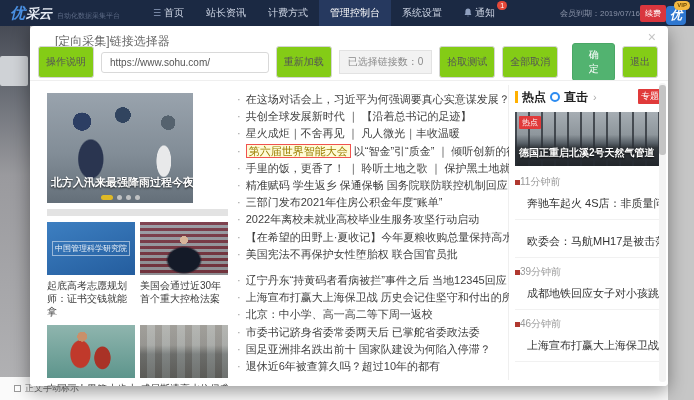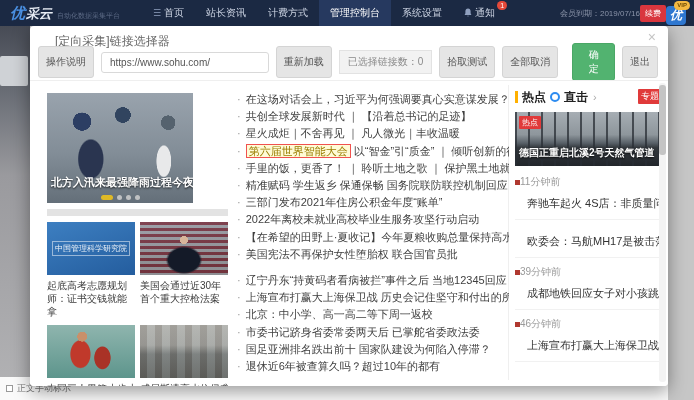--- a/index.html
+++ b/index.html
@@ -23,31 +23,31 @@
   .member-text { color:#8a93a8; font-size:8px; }
   .renew-btn { background:#d9363e; color:#fff; font-size:8px; padding:3px 5px; border-radius:2px; border:none; cursor:pointer; }
   .vip-avatar { position:relative; width:24px; height:24px; }
   .vip-avatar .sq { position:absolute; left:0; bottom:0; width:20px; height:19px; background:#2e77d0; border-radius:4px; color:#fff; font-weight:bold; font-style:italic; font-size:12px; text-align:center; line-height:19px; }
   .vip-pill { position:absolute; top:0; right:0; background:#f4b942; color:#6d4a00; font-size:6px; font-weight:bold; padding:1px 3px; border-radius:6px; line-height:7px; }
 
   
   .left-strip { position:absolute; left:0; top:26px; width:30px; height:374px; background:linear-gradient(180deg,#474b55 0%,#6a6e76 18%,#9a9a9e 40%,#b3b3b5 100%); }
   .left-strip .panel-ico { position:absolute; left:0; top:30px; width:28px; height:30px; background:#cfd2d6; border-radius:2px; }
   .right-strip { position:absolute; right:0; top:26px; width:26px; height:374px; background:#c6c6c6; }
-  .bottom-strip { position:absolute; left:0; bottom:0; width:668px; height:23px; background:#fafafa; display:flex; align-items:center; gap:4px; padding-left:6px;text-align:center; }
+  .bottom-strip { position:absolute; left:0; bottom:0; width:668px; height:23px; background:#fafafa; display:flex; align-items:center; gap:4px; padding-left:14px;text-align:center; }
   .chk { width:7px; height:7px; border:1px solid #9a9a9a; background:#fff; display:inline-block; }
   .chk-label { font-size:9px; color:#777; white-space:nowrap; }
 
   
   .modal { position:absolute; left:30px; top:26px; width:638px; height:360px; background:#fff; border-radius:4px; box-shadow:0 5px 18px rgba(0,0,0,.4); z-index:4; overflow:hidden; }
   .modal-title { position:absolute; left:25px; top:7px; font-size:12px; color:#666; }
   .modal-close { position:absolute; right:12px; top:4px; font-size:14px; color:#c4c4c4; cursor:pointer; line-height:14px; }
 
   .toolbar { position:absolute; left:8px; top:24px; right:10px; height:24px; display:flex; align-items:center; gap:7px; }
-  .tb-btn { font-size:10px; color:#555; background:#e5e5e5; border:1px solid #d4d4d4; border-radius:3px; padding:8px 7px; white-space:nowrap; cursor:pointer; font-family:inherit; }
+  .tb-btn { font-size:10px; color:#555; background:#84cc16; border:1px solid #d4d4d4; border-radius:3px; padding:8px 7px; white-space:nowrap; cursor:pointer; font-family:inherit; }
   .url-input { width:178px; height:21px; border:1px solid #d9d9d9; border-radius:3px; padding:0 8px; font-size:10px; color:#555; font-family:inherit; background:#fff; }
   .count-box { font-size:10px; color:#8a8a8a; background:#f2f2f2; border:1px solid #e2e2e2; border-radius:0; padding:4px 8px; white-space:nowrap; }
   .spacer { flex:1; }
   .confirm-btn { background:#52b370; border:1px solid #4aa766; color:#fff; font-size:10px; border-radius:3px; padding:4px 11px; cursor:pointer; font-family:inherit; }
 
   
   .page { position:absolute; left:0; top:54px; right:0; bottom:0; background:#fff; border-top:1px solid #efefef; }
   .col-divider { position:absolute; left:478px; top:4px; bottom:6px; width:1px; background:#efefef; }
   .vscroll { position:absolute; right:2px; top:2px; bottom:4px; width:7px; background:#f3f3f3; border-radius:3px; }
   .vscroll .thumb { position:absolute; top:2px; left:0; width:7px; height:70px; background:#c4c4c4; border-radius:3px; cursor:pointer; }

